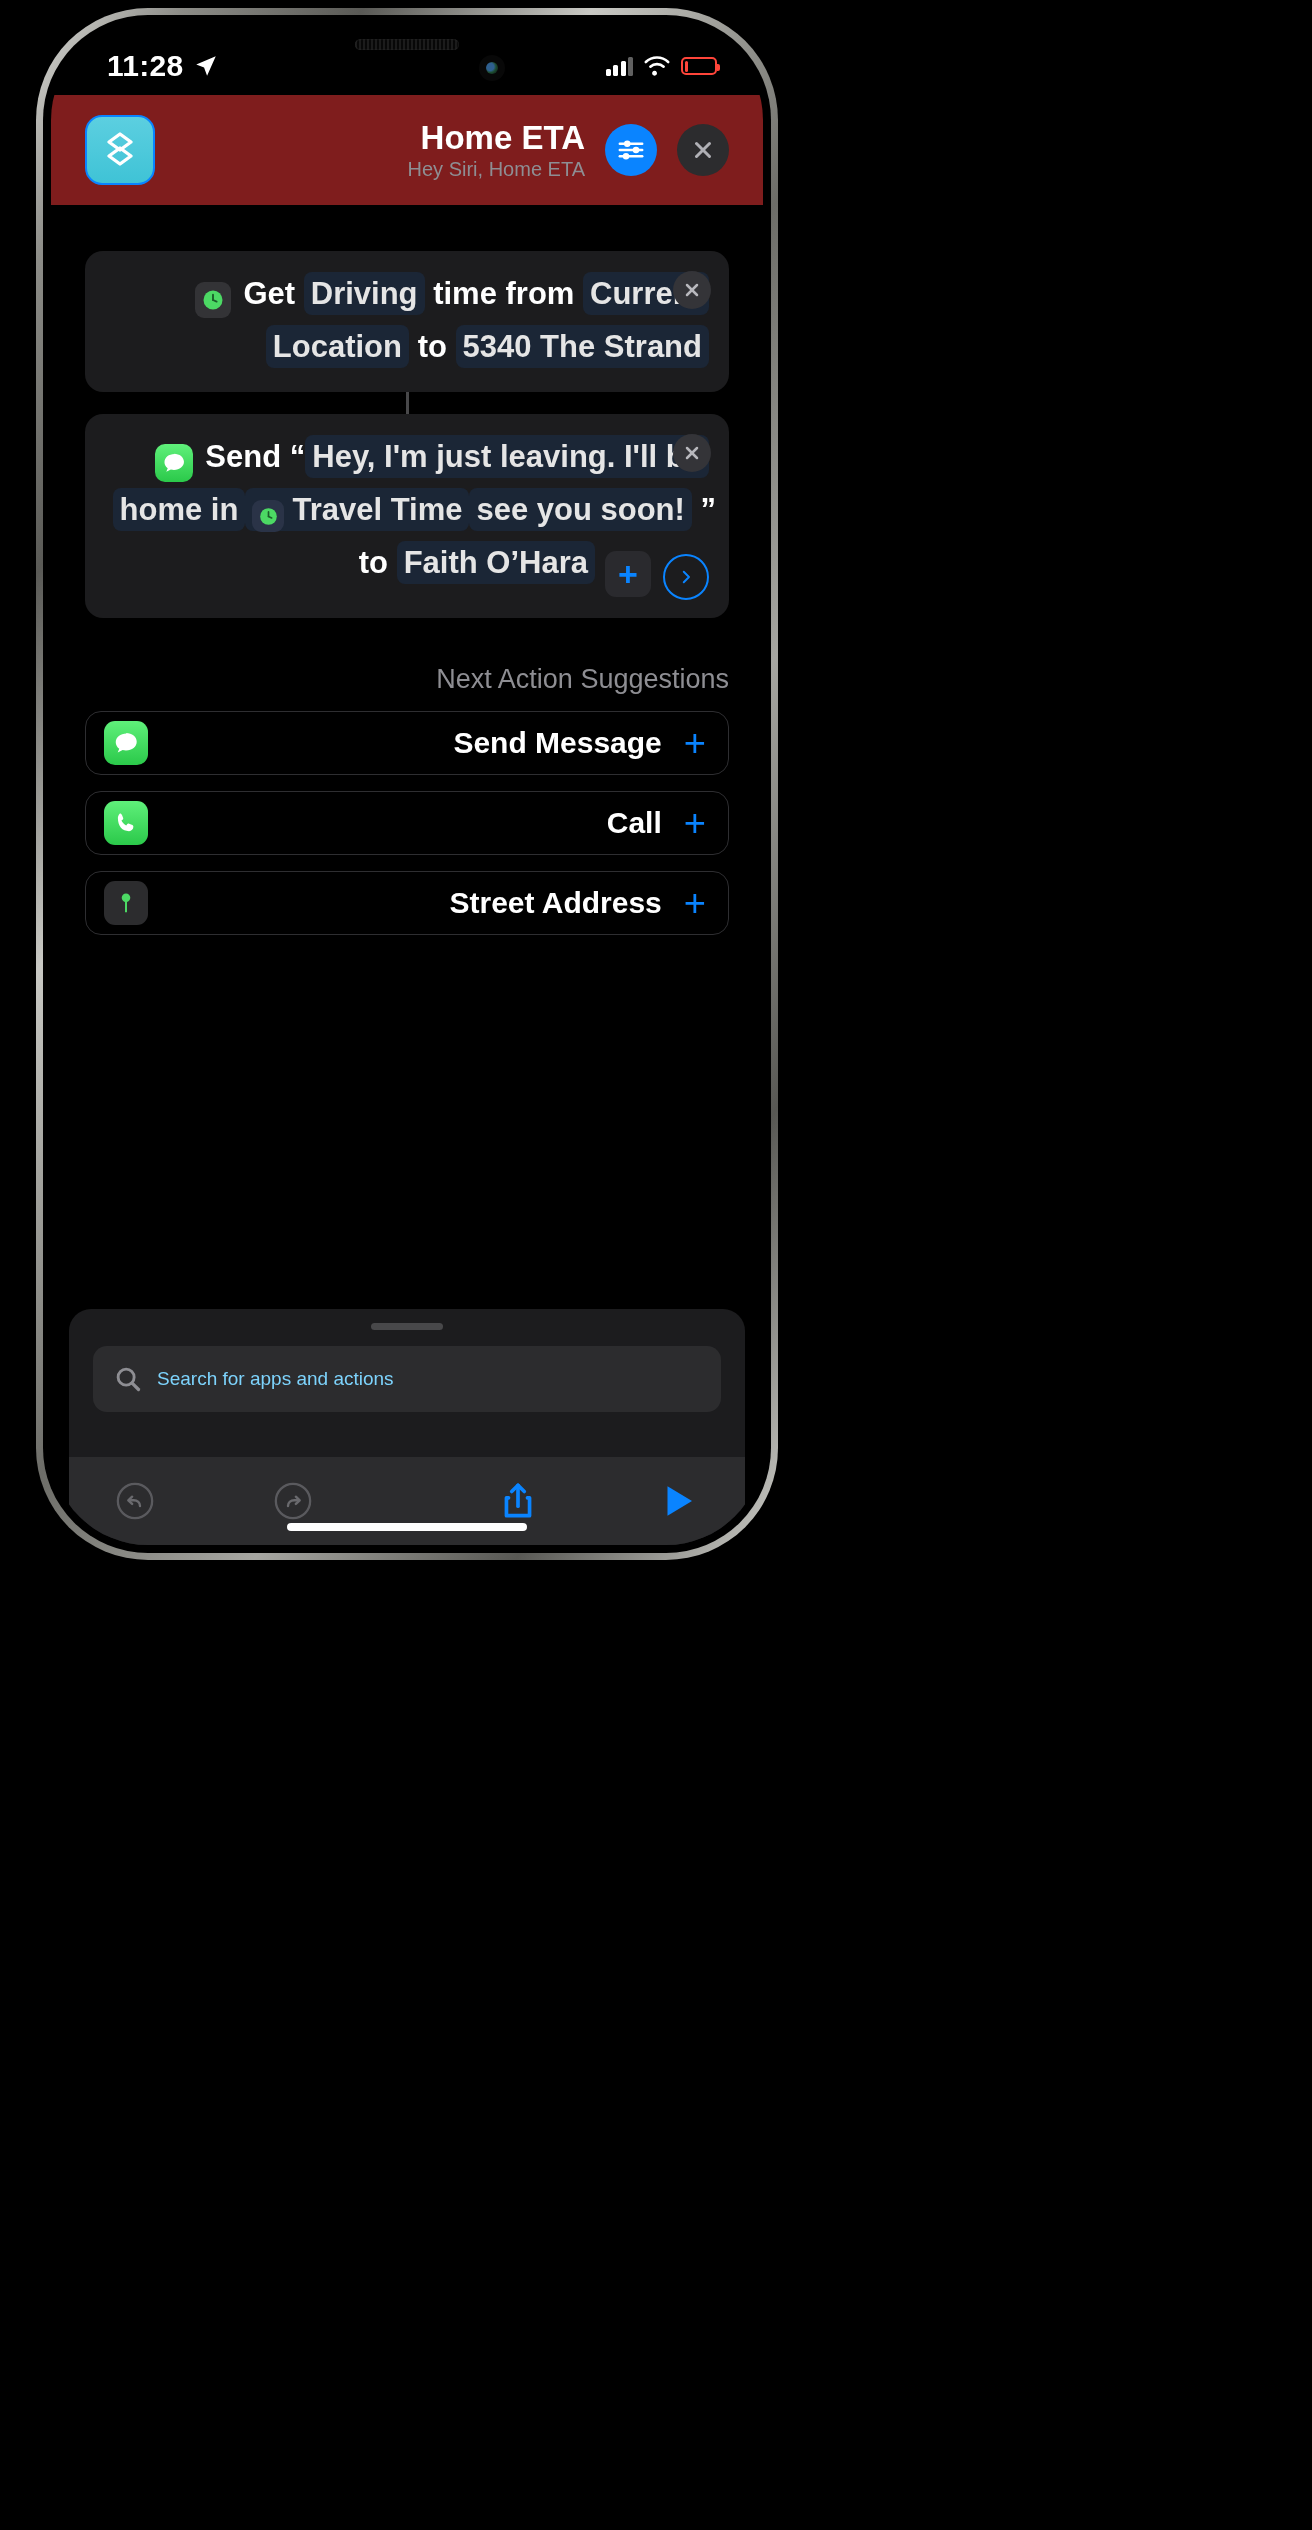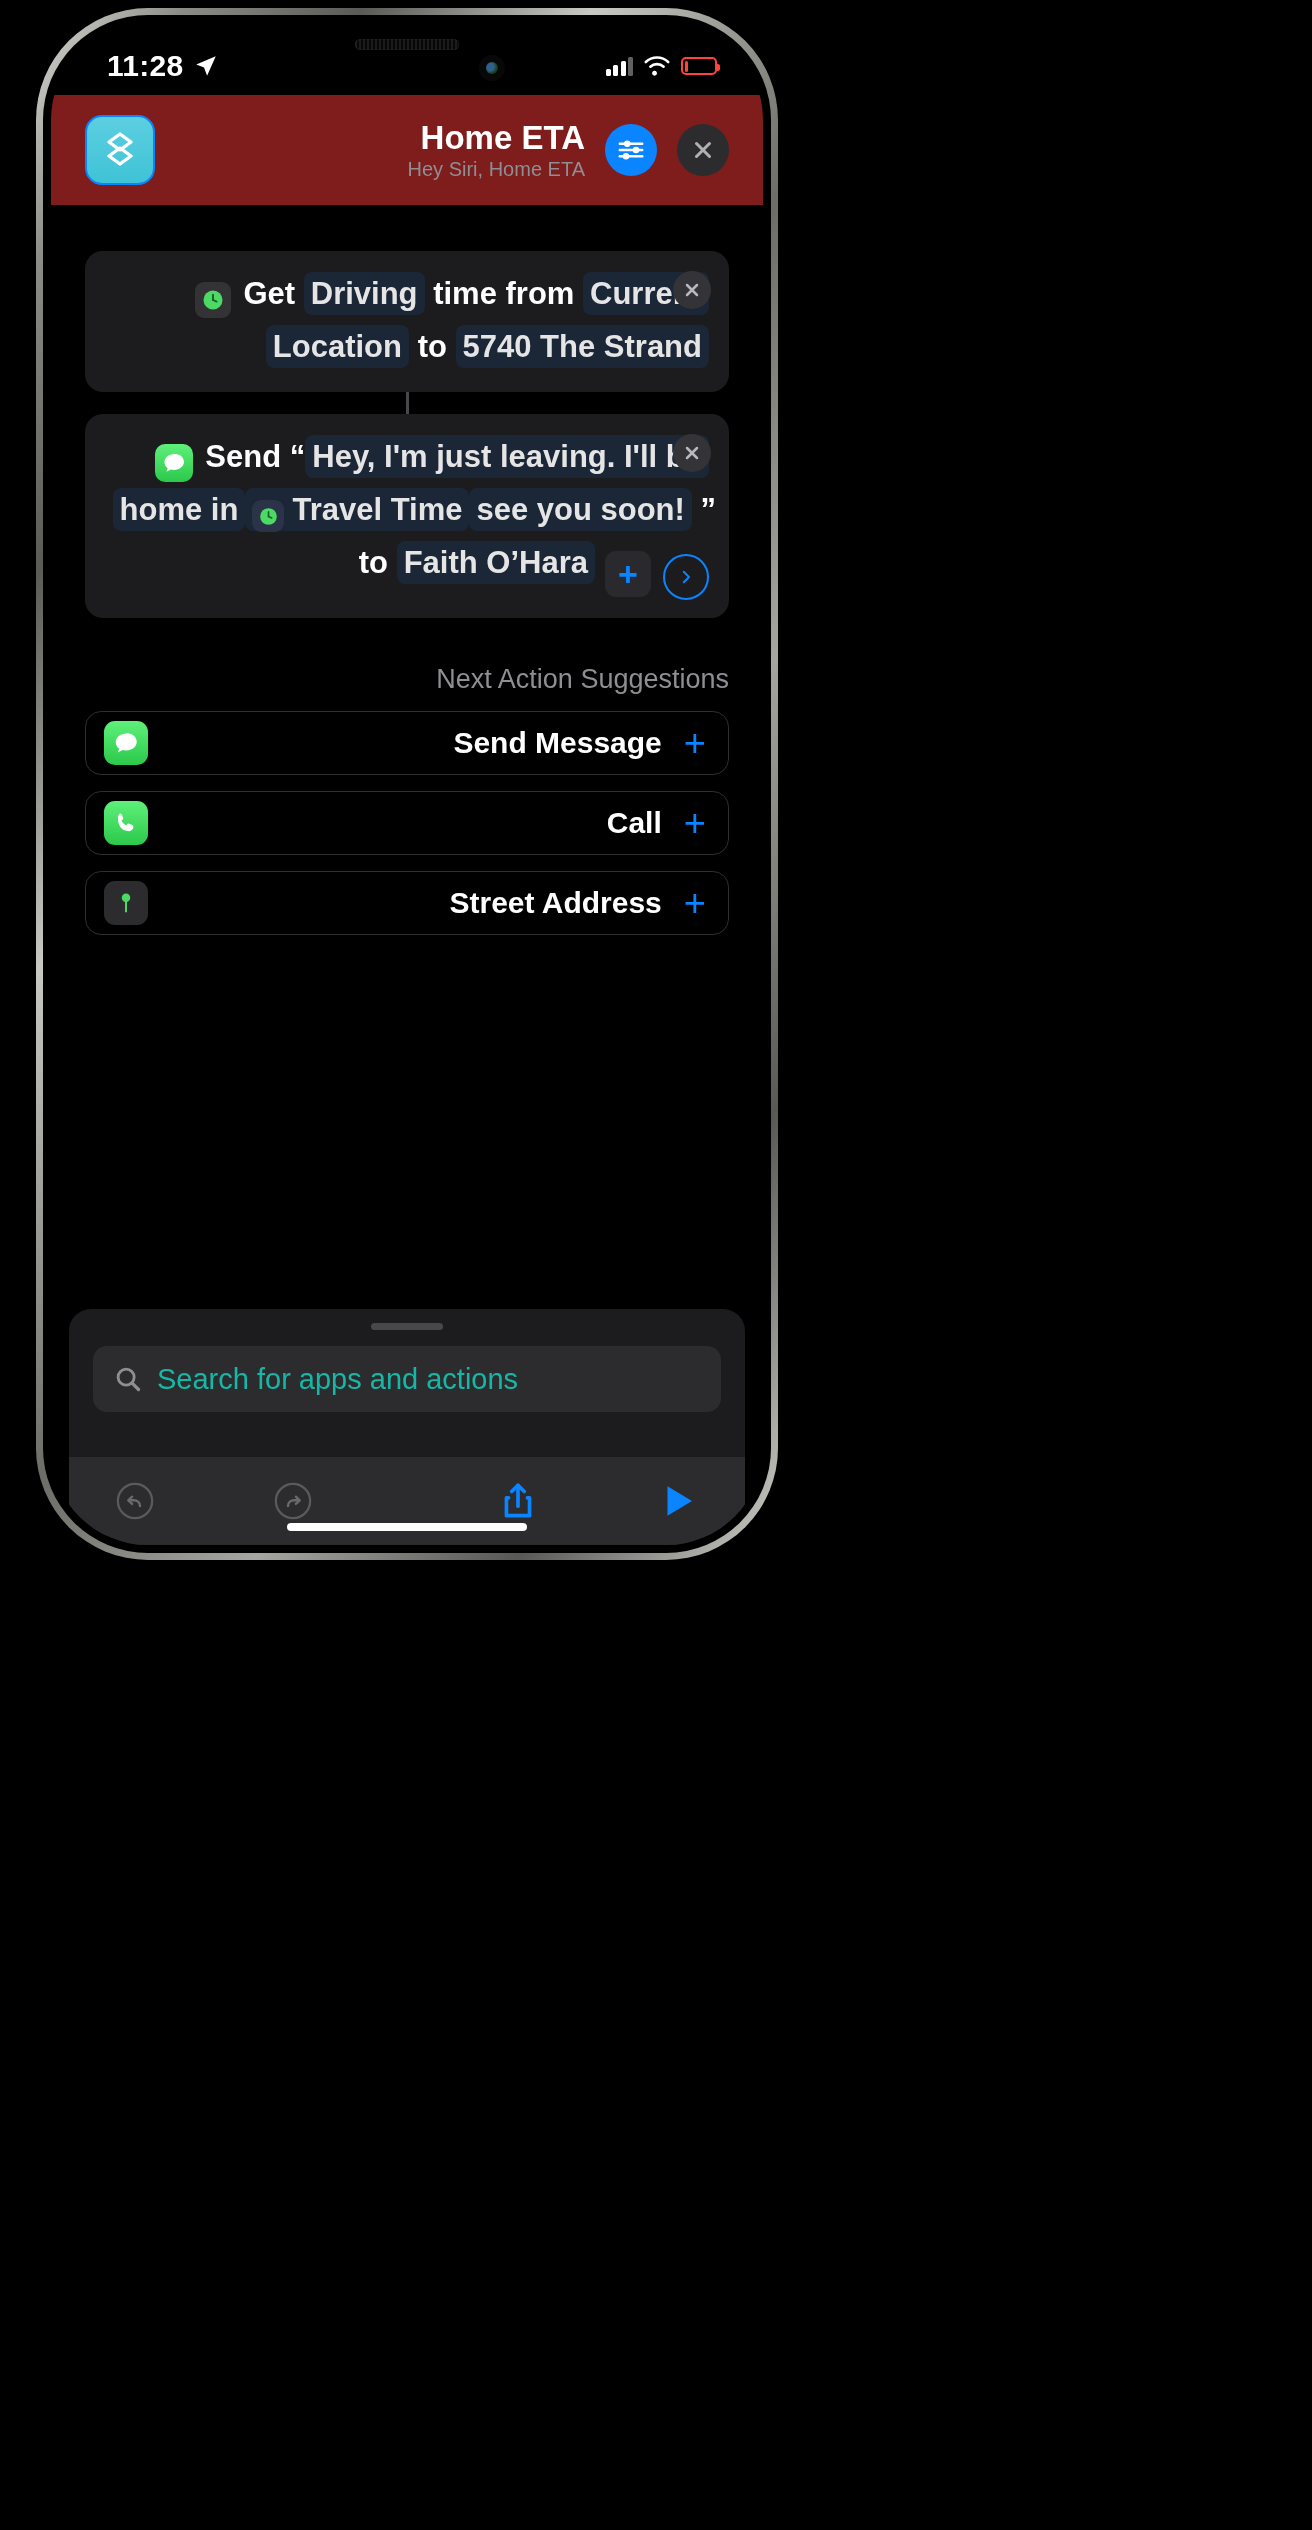--- a/index.html
+++ b/index.html
@@ -185,21 +185,21 @@
     background:#1c1c1e; border-top-left-radius:22px; border-top-right-radius:22px;
   }
   #grabber{
     width:72px; height:7px; border-radius:4px; background:#48484a;
     margin:14px auto 0 auto;
   }
   #search-bar{
     margin:16px 24px 0 24px; height:66px; border-radius:14px;
     background:#2c2c2e; display:flex; align-items:center; gap:14px; padding:0 20px;
   }
-  #search-placeholder{ color:#14b8a6; font-size:29px; }
+  #search-placeholder{ color:#7dd3fc; font-size:19px; }
   #toolbar{
     position:absolute; left:0; right:0; bottom:0; height:88px;
     background:#2c2c2e; display:flex; align-items:center;
     padding:0 46px; gap:0;
   }
   .tb-item{ display:flex; align-items:center; justify-content:center; }
   #tb-undo{ flex:0 0 auto; }
   #tb-redo{ flex:0 0 auto; margin-left:118px; }
   #tb-share{ margin-left:auto; }
   #tb-play{ margin-left:118px; }
@@ -301,21 +301,21 @@
                 <g stroke="#1b5e2a" stroke-width="1.9" stroke-linecap="round">
                   <line x1="12" y1="12" x2="12" y2="6.8"></line>
                   <line x1="12" y1="12" x2="15.6" y2="13.6"></line>
                 </g>
               </svg>
             </span><span>Get</span>
             <span class="token">Driving</span>
             <span>time from</span>
             <span class="token">Current Location</span>
             <span>to</span>
-            <span class="token">5740 The Strand</span>
+            <span class="token">5340 The Strand</span>
           </div>
           <div class="card-x">
             <svg width="20" height="20" viewBox="0 0 24 24">
               <g stroke="#b8b8bd" stroke-width="3" stroke-linecap="round">
                 <line x1="6" y1="6" x2="18" y2="18"></line>
                 <line x1="18" y1="6" x2="6" y2="18"></line>
               </g>
             </svg>
           </div>
         </div>

